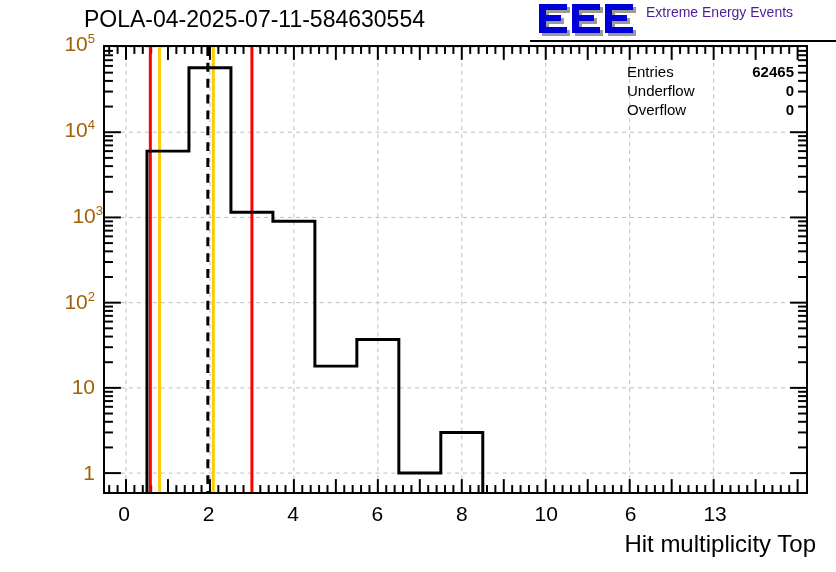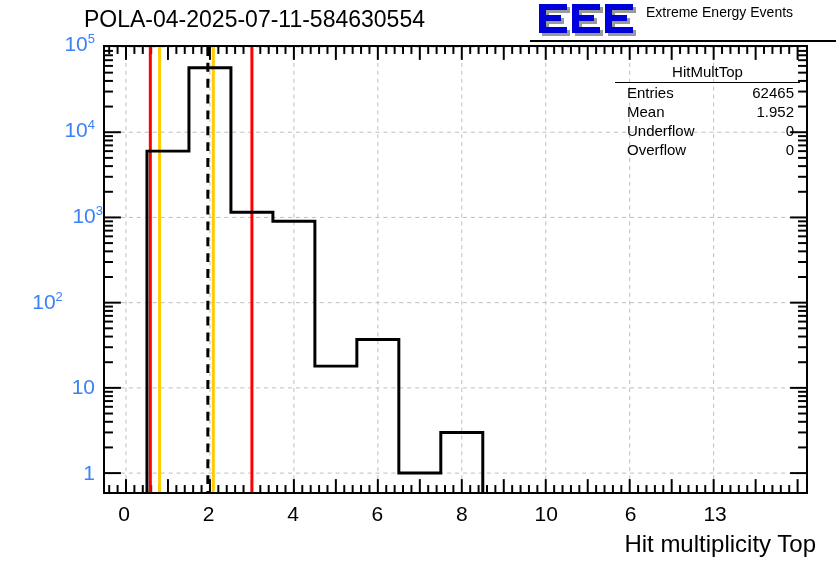--- a/index.html
+++ b/index.html
@@ -6,48 +6,48 @@
   body{width:836px;height:572px;overflow:hidden;font-family:"Liberation Sans",sans-serif;}
   #root{position:relative;width:836px;height:524px;background:#fff;}
 
   
   .title{
     position:absolute;left:84px;top:6px;
     font-size:23px;color:#000;white-space:nowrap;letter-spacing:0px;
   }
   .logo-wrap{position:absolute;left:536px;top:2px;width:298px;height:40px;}
   .logo-eee{position:absolute;left:0px;top:1px;width:104px;height:36px;}
-  .logo-text{position:absolute;left:110px;top:2px;color:#000000;font-size:14px;line-height:17px;white-space:nowrap;}
+  .logo-text{position:absolute;left:110px;top:2px;color:#4c1d95;font-size:14px;line-height:17px;white-space:nowrap;}
   .logo-text div{font-family:"Liberation Sans",sans-serif;}
   .header-rule{position:absolute;left:530px;top:40px;width:306px;height:2px;background:#000;}
 
   
   #frame{
     position:absolute;left:103px;top:45px;width:705px;height:449px;
     border:2px solid #000;box-sizing:border-box;background:transparent;
   }
   #plot{position:absolute;left:0;top:0;width:100%;height:100%;overflow:hidden;}
 
   
-  .ylab{position:absolute;right:0;text-align:right;font-size:21px;color:#3b82f6;white-space:nowrap;}
+  .ylab{position:absolute;right:0;text-align:right;font-size:21px;color:#a16207;white-space:nowrap;}
   .ylab sup{font-size:13px;vertical-align:super;}
   .xlab{position:absolute;top:0;font-size:21px;color:#000;text-align:center;white-space:nowrap;}
   .axis-title{
     position:absolute;right:20px;top:530px;font-size:24px;color:#000;white-space:nowrap;margin-left:36px;
   }
 
   
   .stats{
     position:absolute;left:615px;top:62px;width:185px;
     background:transparent;font-size:15px;color:#000;
   }
   .stats .sttitle{text-align:center;padding:1px 0 2px 0;border-bottom:1.5px solid #000;font-size:15px;}
   .stats .strow{display:flex;justify-content:space-between;padding:1px 6px 1px 4px;font-size:15px;margin-left:8px;}
   .stats .strow .k{text-align:left;}
-  .stats .strow .v{text-align:left;}
+  .stats .strow .v{text-align:left;font-weight:bold;}
 </style>
 </head>
 <body>
 
 <div id="root">
 
   <div class="title">POLA-04-2025-07-11-584630554</div>
 
   <div class="logo-wrap">
     <svg class="logo-eee" viewBox="0 0 104 36">
@@ -369,48 +369,43 @@
           <line x1="108.91616766467067" y1="0" x2="108.91616766467067" y2="449" stroke="#ffcc00" stroke-width="3"></line>
           <line x1="147.75449101796409" y1="0" x2="147.75449101796409" y2="449" stroke="#ff0000" stroke-width="3"></line>
         </g>
       <path id="histpath" fill="none" stroke="#000" stroke-width="3" stroke-linejoin="miter" stroke-linecap="butt" d="M 42.22 455.00 L 42.22 105.06 L 84.43 105.06 L 84.43 20.99 L 126.65 20.99 L 126.65 166.75 L 168.86 166.75 L 168.86 175.90 L 211.08 175.90 L 211.08 321.99 L 253.29 321.99 L 253.29 295.08 L 295.51 295.08 L 295.51 429.92 L 337.72 429.92 L 337.72 388.90 L 379.94 388.90 L 379.94 455.00"></path>
     </svg>
   </div>
 
   <div id="ylabels">
       <div class="ylab" style="width: 95px; left: 0px; top: 460.924px;">1</div>
       <div class="ylab" style="width: 95px; left: 0px; top: 374.939px;">10</div>
-      <div class="ylab" style="width: 95px; left: 0px; top: 288.955px; text-align: center;">10<sup>2</sup></div>
+      <div class="ylab" style="width: 95px; left: 0px; top: 288.955px;">10<sup>2</sup></div>
       <div class="ylab" style="width: 95px; left: 0px; top: 202.97px; margin-left: 8px;">10<sup>3</sup></div>
       <div class="ylab" style="width: 95px; left: 0px; top: 116.985px;">10<sup>4</sup></div>
       <div class="ylab" style="width: 95px; left: 0px; top: 31px;">10<sup>5</sup></div>
     </div>
   <div id="xlabels">
       <div class="xlab" style="left: 94.1078px; width: 60px; top: 502px;">0</div>
       <div class="xlab" style="left: 178.539px; width: 60px; top: 502px;">2</div>
       <div class="xlab" style="left: 262.97px; width: 60px; top: 502px;">4</div>
       <div class="xlab" style="left: 347.401px; width: 60px; top: 502px;">6</div>
       <div class="xlab" style="left: 431.832px; width: 60px; top: 502px;">8</div>
       <div class="xlab" style="left: 516.263px; width: 60px; top: 502px;">10</div>
       <div class="xlab" style="left: 600.695px; width: 60px; top: 502px;">6</div>
       <div class="xlab" style="left: 685.126px; width: 60px; top: 502px;">13</div>
     </div>
 
   <div class="axis-title">Hit multiplicity Top</div>
 
   <div class="stats">
-    <div class="sttitle">HitMultTop</div>
     <div id="statrows">
         <div class="strow">
           <span class="k">Entries</span>
           <span class="v">62465</span>
-        </div>
-        <div class="strow">
-          <span class="k">Mean</span>
-          <span class="v">1.952</span>
         </div>
         <div class="strow">
           <span class="k">Underflow</span>
           <span class="v">0</span>
         </div>
         <div class="strow">
           <span class="k">Overflow</span>
           <span class="v">0</span>
         </div>
       </div>

